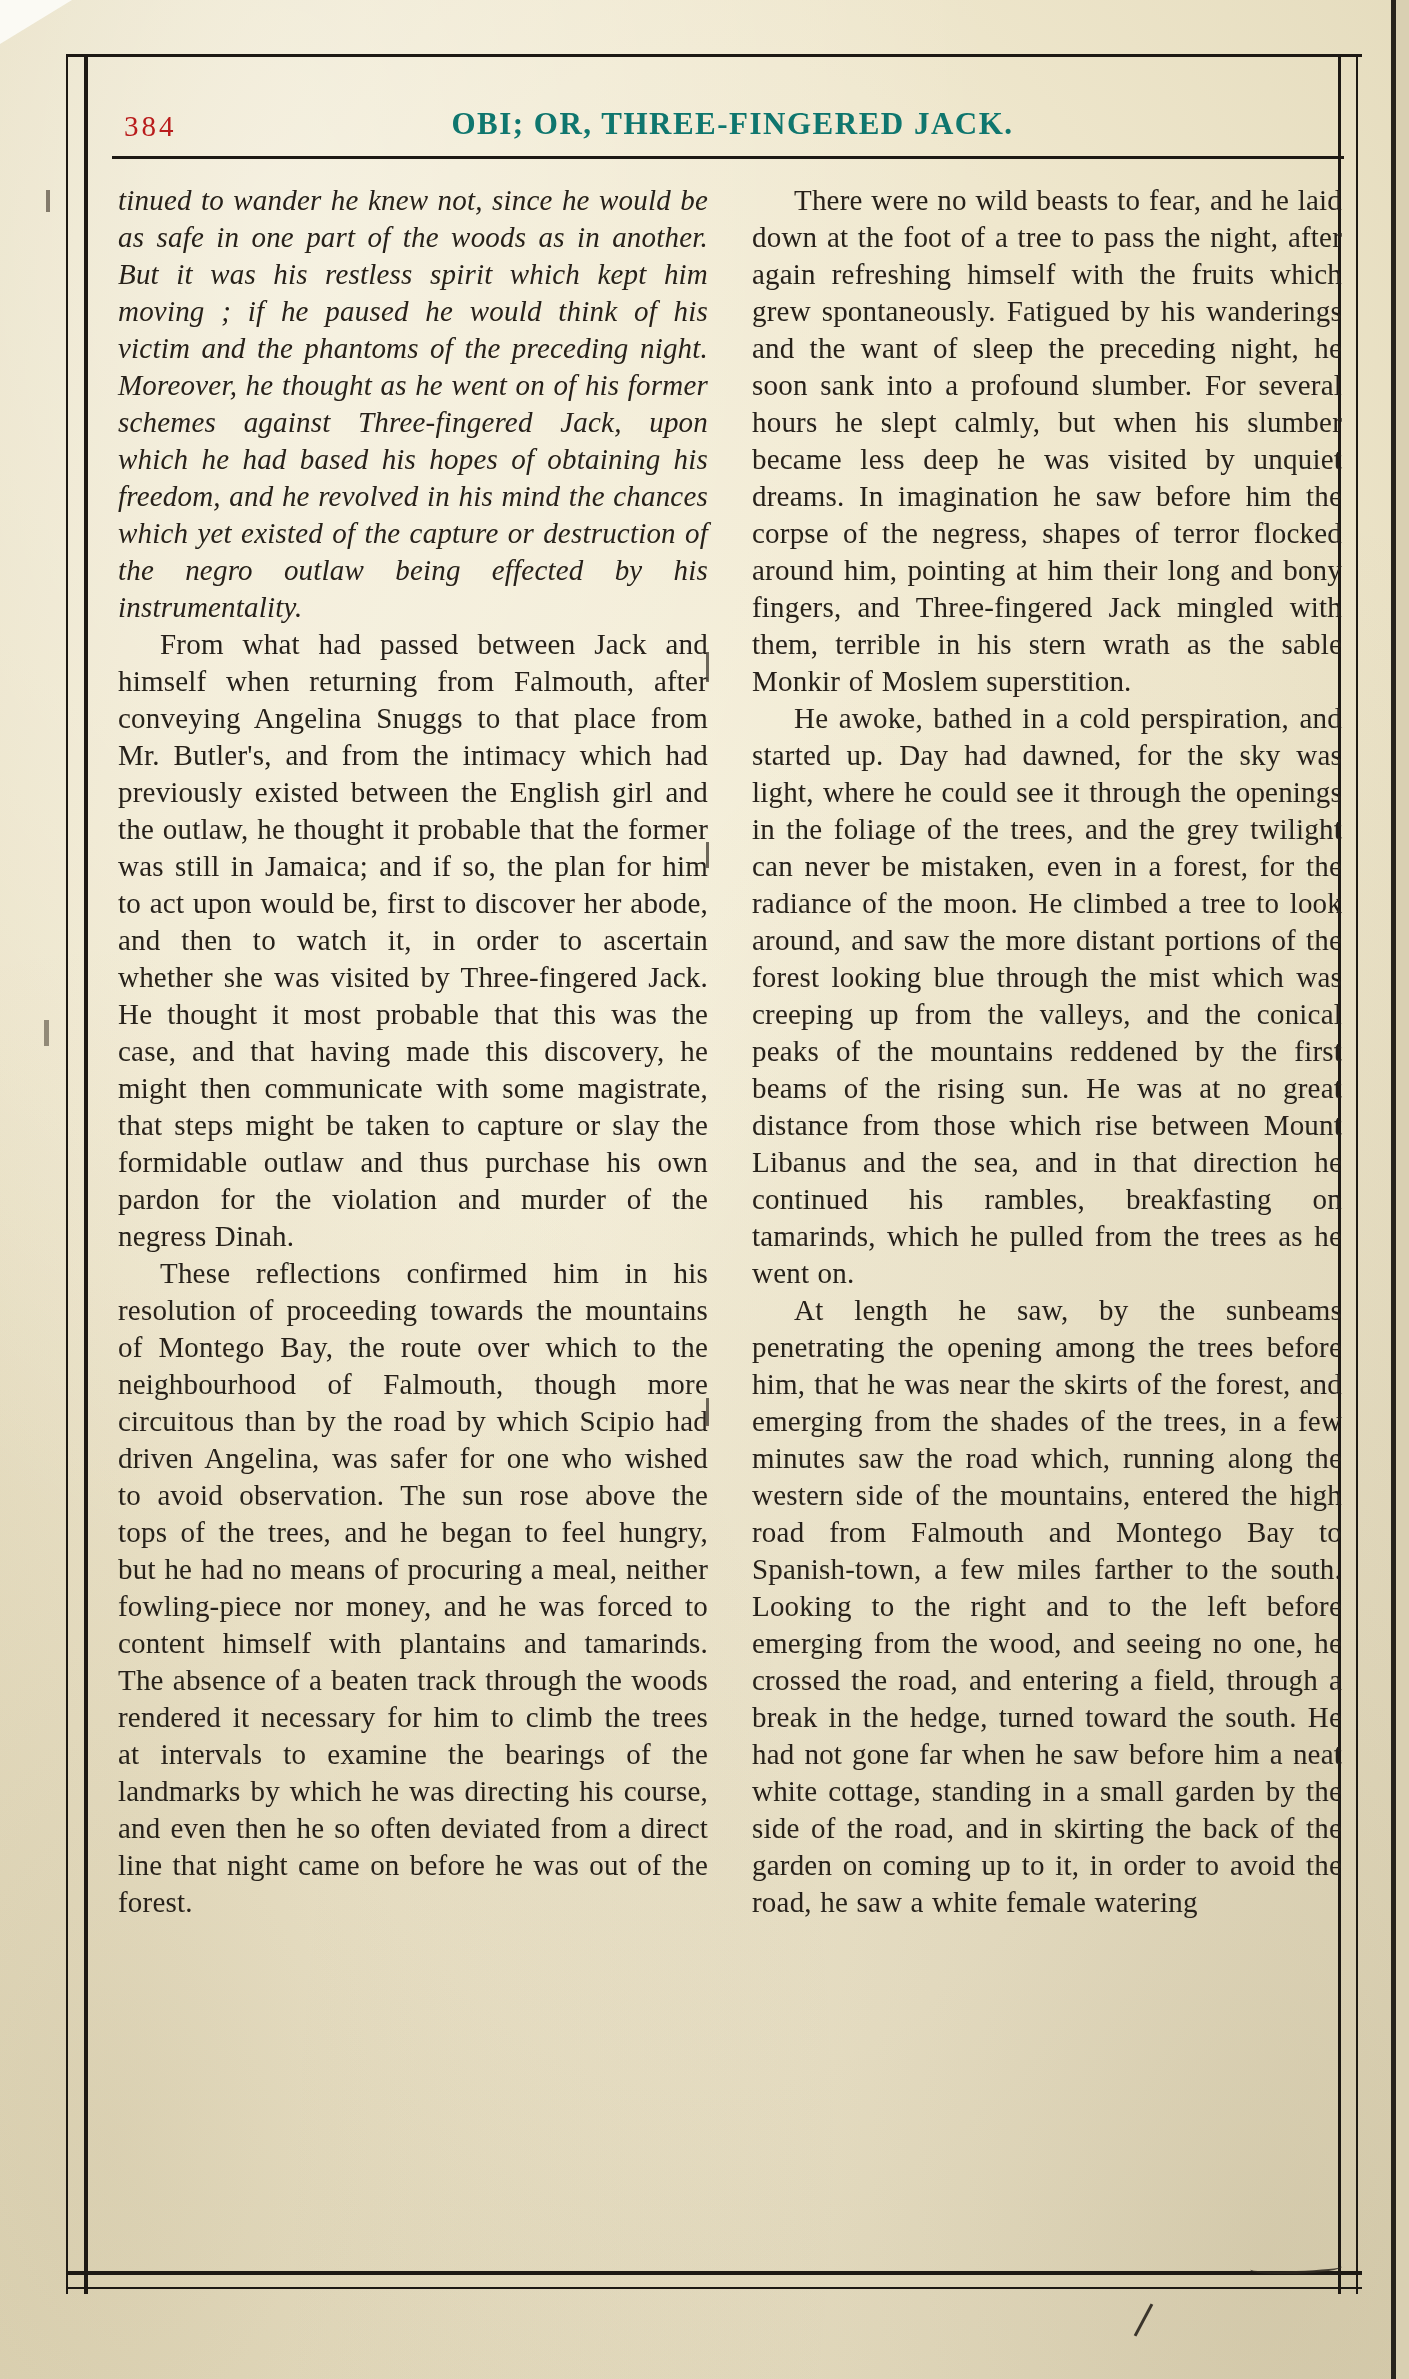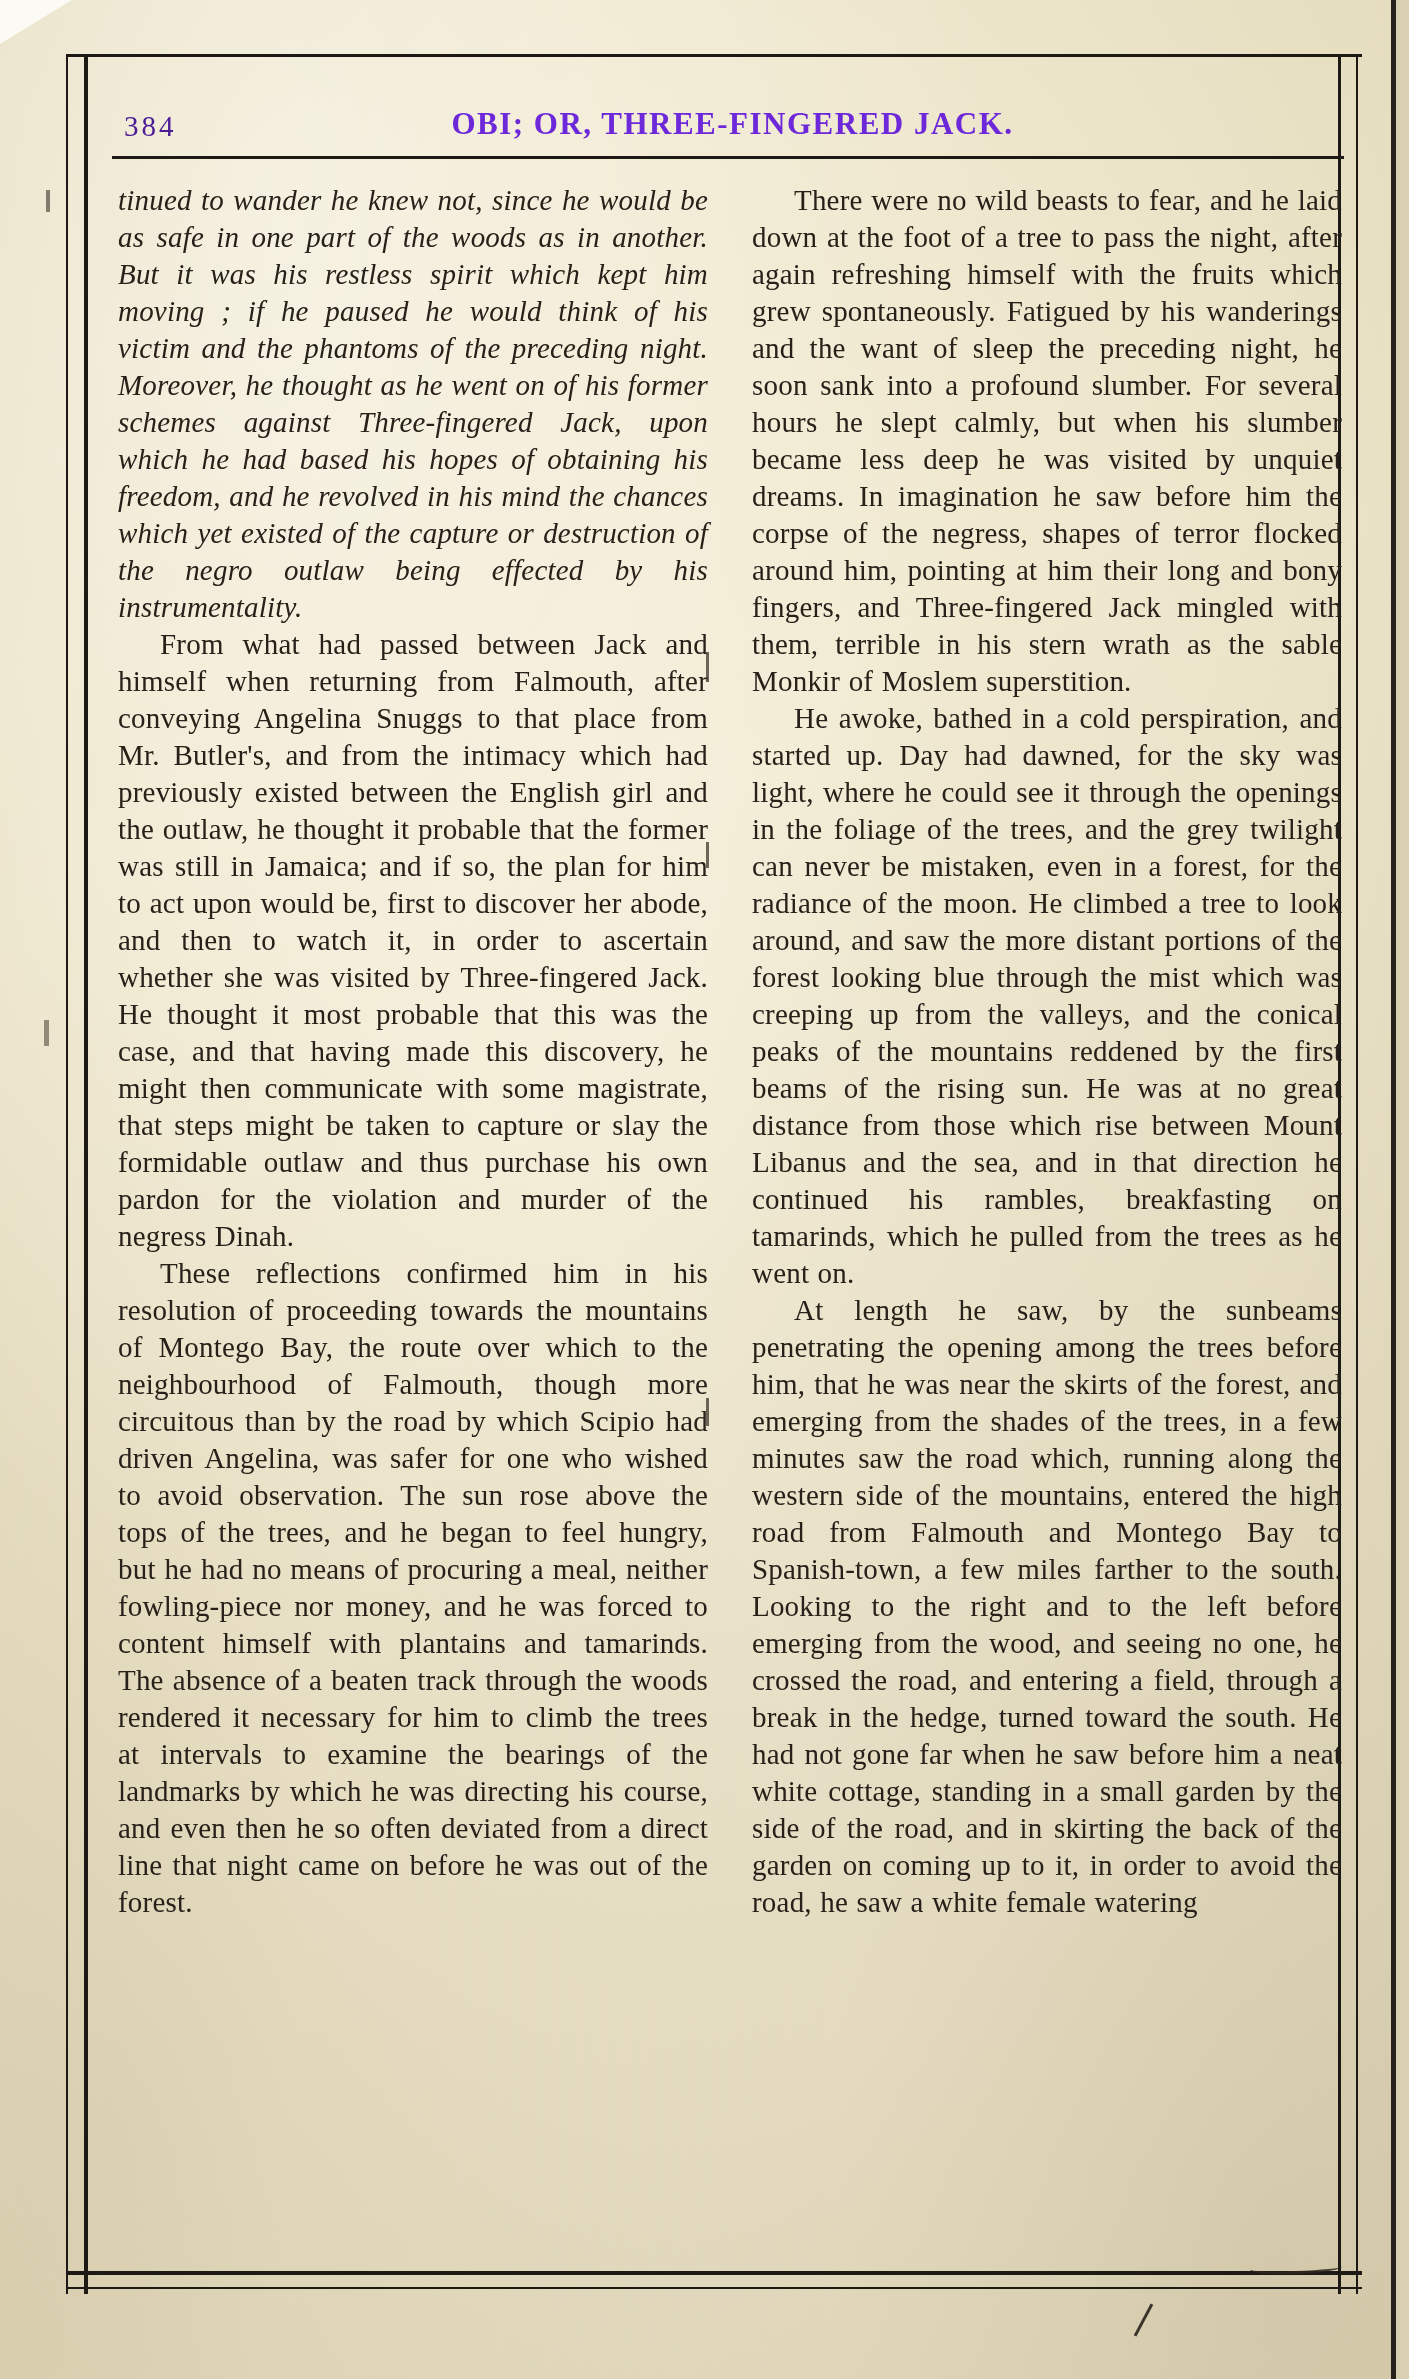--- a/index.html
+++ b/index.html
@@ -40,26 +40,26 @@
     border-top: 44px solid #fbfaf4;
     border-right: 72px solid transparent;
   }
 
   
   .header {
     position: absolute; left: 120px; top: 102px; width: 1218px; height: 50px;
   }
   .page-number {
     position: absolute; left: 4px; top: 8px;
-    font-size: 29px; letter-spacing: 3px; color: #4c1d95;
+    font-size: 29px; letter-spacing: 3px; color: #b91c1c;
   }
   .running-title {
     position: absolute; left: 7px; right: 0; top: 4px; margin: 0;
     text-align: center; font-size: 31px; font-weight: bold;
-    letter-spacing: 1.5px; color: #6d28d9;
+    letter-spacing: 1.5px; color: #0f766e;
   }
   .header-rule {
     position: absolute; left: 112px; top: 156px; width: 1232px; height: 3px;
     background: #1d1914;
   }
 
   
   .columns {
     position: absolute; left: 118px; top: 182px; width: 1224px;
     display: flex; gap: 44px;

